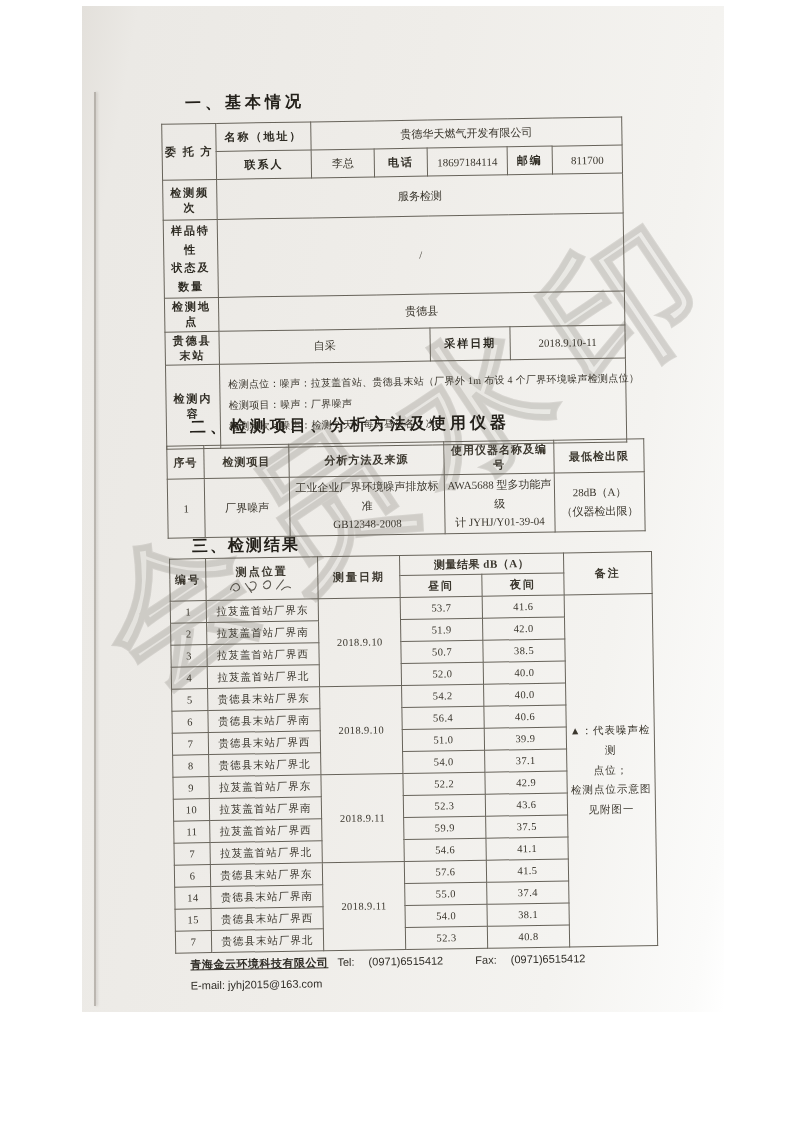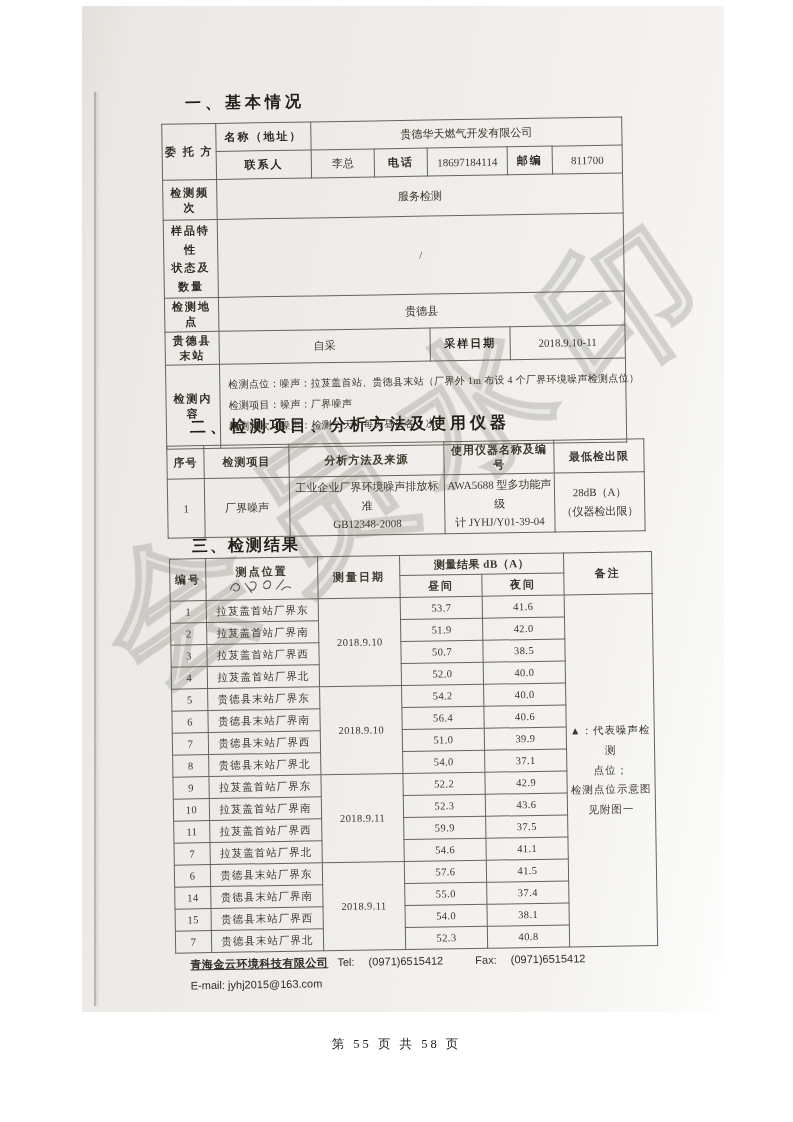--- a/index.html
+++ b/index.html
@@ -307,14 +307,13 @@
         </div>
         <div class="row2">
           <span>E-mail:</span>
           <span>jyhj2015@163.com</span>
         </div>
       </div>
 
     </div>
   </div>
 
-  <div class="page-number">第 55 页 共 58 页</div>
 </div>
 
 </body></html>

